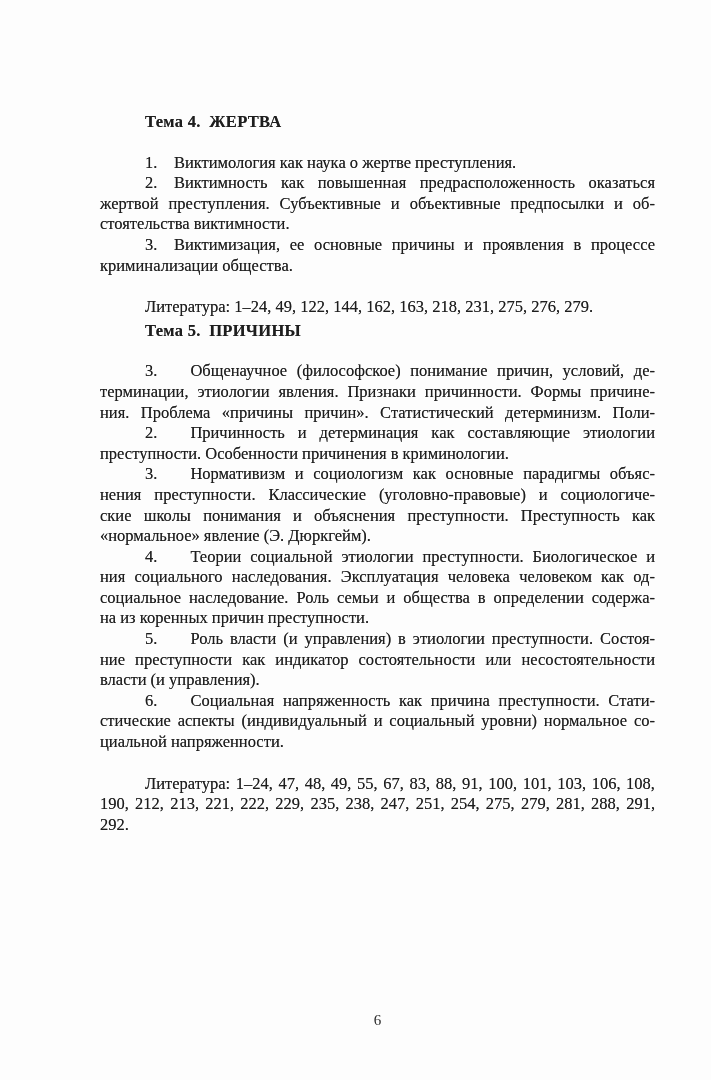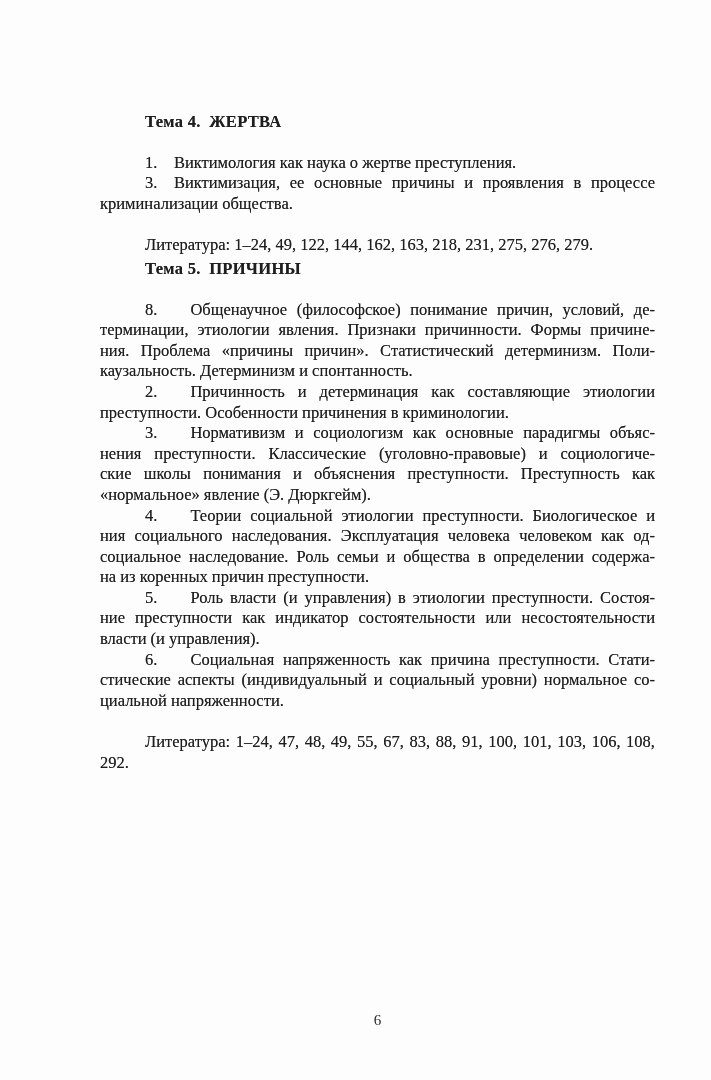--- a/index.html
+++ b/index.html
@@ -57,34 +57,38 @@
 <body>
 
 <div class="page">
   <div class="content">
       <div class="section">
         <div class="heading line last">Тема 4. ЖЕРТВА</div>
         <div class="para list-item">
           <div class="line first last">1. Виктимология как наука о жертве преступления.</div>
         </div>
         <div class="para list-item">
+          <div class="line first">2. Виктимность как повышенная предрасположенность оказаться</div>
+          <div class="line">жертвой преступления. Субъективные и объективные предпосылки и об-</div>
+          <div class="line last">стоятельства виктимности.</div>
+        </div>
+        <div class="para list-item">
           <div class="line first">3. Виктимизация, ее основные причины и проявления в процессе</div>
           <div class="line last">криминализации общества.</div>
         </div>
         <div class="para literature">
           <div class="line first last">Литература: 1–24, 49, 122, 144, 162, 163, 218, 231, 275, 276, 279.</div>
         </div>
       </div>
       <div class="section section-follow">
         <div class="heading line last">Тема 5. ПРИЧИНЫ</div>
         <div class="para list-item">
-          <div class="line first">8.  Общенаучное (философское) понимание причин, условий, де-</div>
+          <div class="line first">3.  Общенаучное (философское) понимание причин, условий, де-</div>
           <div class="line">терминации, этиологии явления. Признаки причинности. Формы причине-</div>
           <div class="line">ния. Проблема «причины причин». Статистический детерминизм. Поли-</div>
-          <div class="line last">каузальность. Детерминизм и спонтанность.</div>
         </div>
         <div class="para list-item">
           <div class="line first">2.  Причинность и детерминация как составляющие этиологии</div>
           <div class="line last">преступности. Особенности причинения в криминологии.</div>
         </div>
         <div class="para list-item">
           <div class="line first">3.  Нормативизм и социологизм как основные парадигмы объяс-</div>
           <div class="line">нения преступности. Классические (уголовно-правовые) и социологиче-</div>
           <div class="line">ские школы понимания и объяснения преступности. Преступность как</div>
           <div class="line last">«нормальное» явление (Э. Дюркгейм).</div>
@@ -100,18 +104,19 @@
           <div class="line">ние преступности как индикатор состоятельности или несостоятельности</div>
           <div class="line last">власти (и управления).</div>
         </div>
         <div class="para list-item">
           <div class="line first">6.  Социальная напряженность как причина преступности. Стати-</div>
           <div class="line">стические аспекты (индивидуальный и социальный уровни) нормальное со-</div>
           <div class="line last">циальной напряженности.</div>
         </div>
         <div class="para literature">
           <div class="line first">Литература: 1–24, 47, 48, 49, 55, 67, 83, 88, 91, 100, 101, 103, 106, 108,</div>
+          <div class="line">190, 212, 213, 221, 222, 229, 235, 238, 247, 251, 254, 275, 279, 281, 288, 291,</div>
           <div class="line last">292.</div>
         </div>
       </div>
     </div>
   <div class="page-number">6</div>
 </div>
 
 </body></html>

